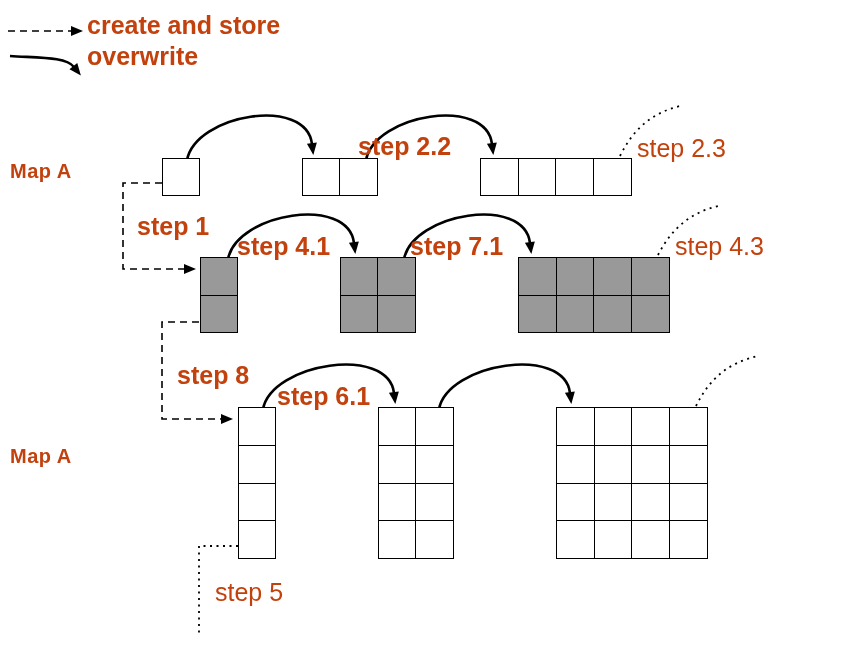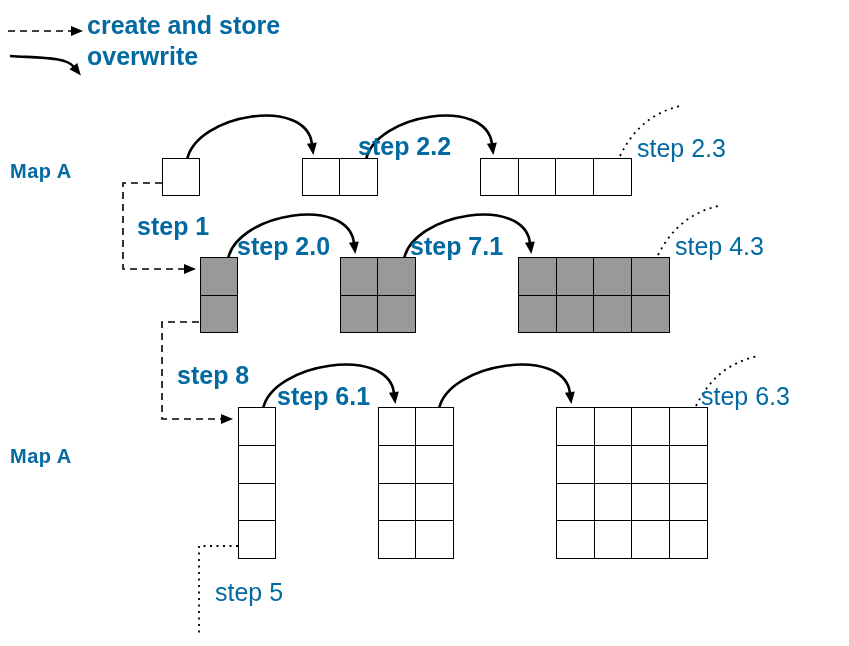--- a/index.html
+++ b/index.html
@@ -2,21 +2,21 @@
 <html><head>
 <meta charset="utf-8">
 <style>
   html, body { margin: 0; padding: 0; background: #ffffff; }
   .canvas {
     position: relative;
     width: 849px;
     height: 646px;
     background: #ffffff;
     font-family: "Liberation Sans", sans-serif;
-    color: #0369a1;
+    color: #c2410c;
     overflow: hidden;
   }
   .layer { position: absolute; left: 0; top: 0; z-index: 1; }
   .lbl {
     position: absolute;
     z-index: 2;
     line-height: 1;
     white-space: nowrap;
     font-size: 25px;
     font-weight: bold;
@@ -70,26 +70,25 @@
   <div class="lbl" style="left:87px; top:13px">create and store</div>
   <div class="lbl" style="left:87px; top:44px">overwrite</div>
 
   <div class="lbl map" style="left:10px; top:161px">Map A</div>
   <div class="lbl map" style="left:10px; top:446px">Map A</div>
 
   <div class="lbl" style="left:137px; top:214px">step 1</div>
   <div class="lbl" style="left:358px; top:134px">step 2.2</div>
   <div class="lbl reg" style="left:637px; top:136px">step 2.3</div>
   <div class="lbl" style="left:177px; top:363px">step 8</div>
-  <div class="lbl" style="left:237px; top:234px">step 2.0</div>
+  <div class="lbl" style="left:237px; top:234px">step 4.1</div>
   <div class="lbl" style="left:410px; top:234px">step 7.1</div>
   <div class="lbl reg" style="left:675px; top:234px">step 4.3</div>
   <div class="lbl reg" style="left:215px; top:580px">step 5</div>
   <div class="lbl" style="left:277px; top:384px">step 6.1</div>
-  <div class="lbl reg" style="left:701px; top:384px">step 6.3</div>
 
   <div class="grid" style="left: 162px; top: 158px; width: 38px; height: 38px; background: rgb(255, 255, 255); grid-template-columns: repeat(1, 1fr);">
       <div class="cell"></div>
     </div>
   <div class="grid" style="left: 302px; top: 158px; width: 76px; height: 38px; background: rgb(255, 255, 255); grid-template-columns: repeat(2, 1fr);">
       <div class="cell" style="border-right: 1.4px solid rgb(0, 0, 0);"></div>
       <div class="cell"></div>
     </div>
   <div class="grid" style="left: 480px; top: 158px; width: 152px; height: 38px; background: rgb(255, 255, 255); grid-template-columns: repeat(4, 1fr);">
       <div class="cell" style="border-right: 1.4px solid rgb(0, 0, 0);"></div>

